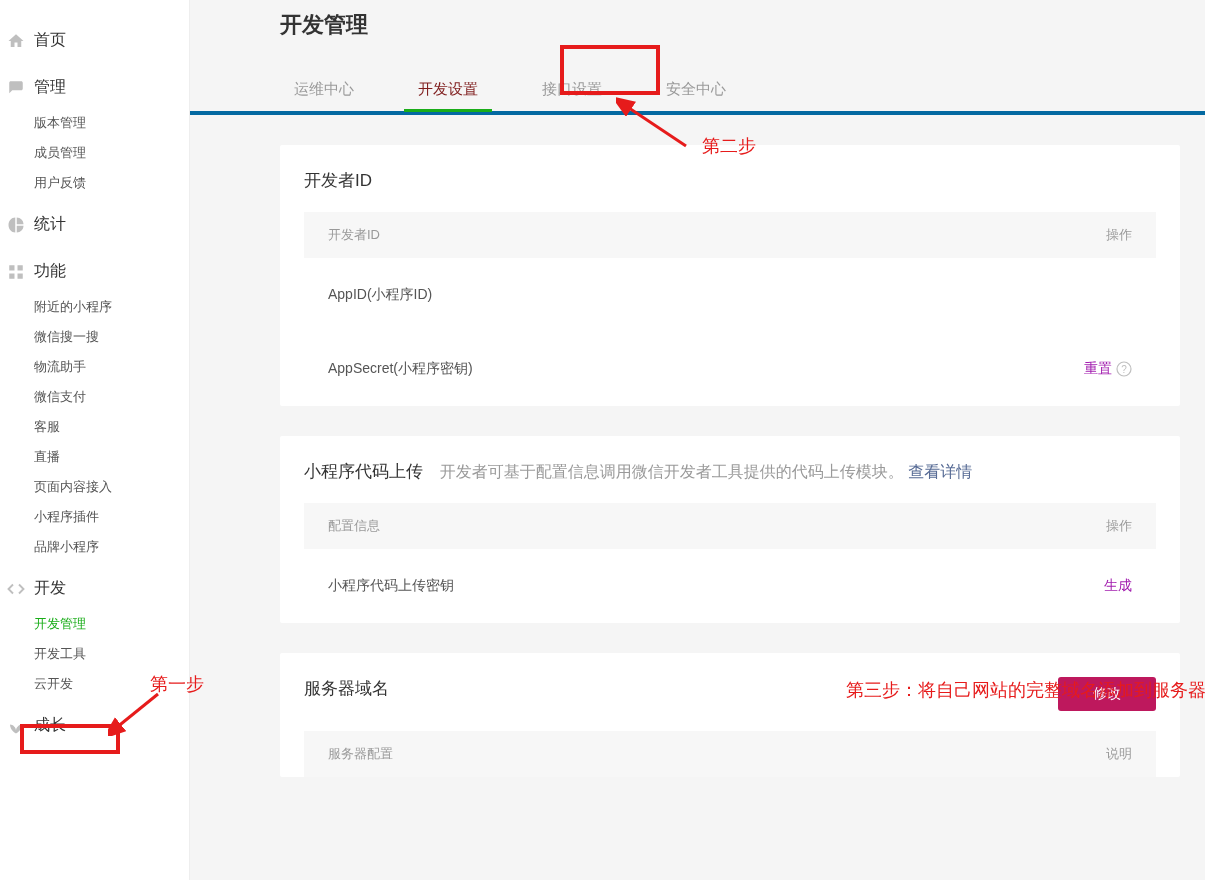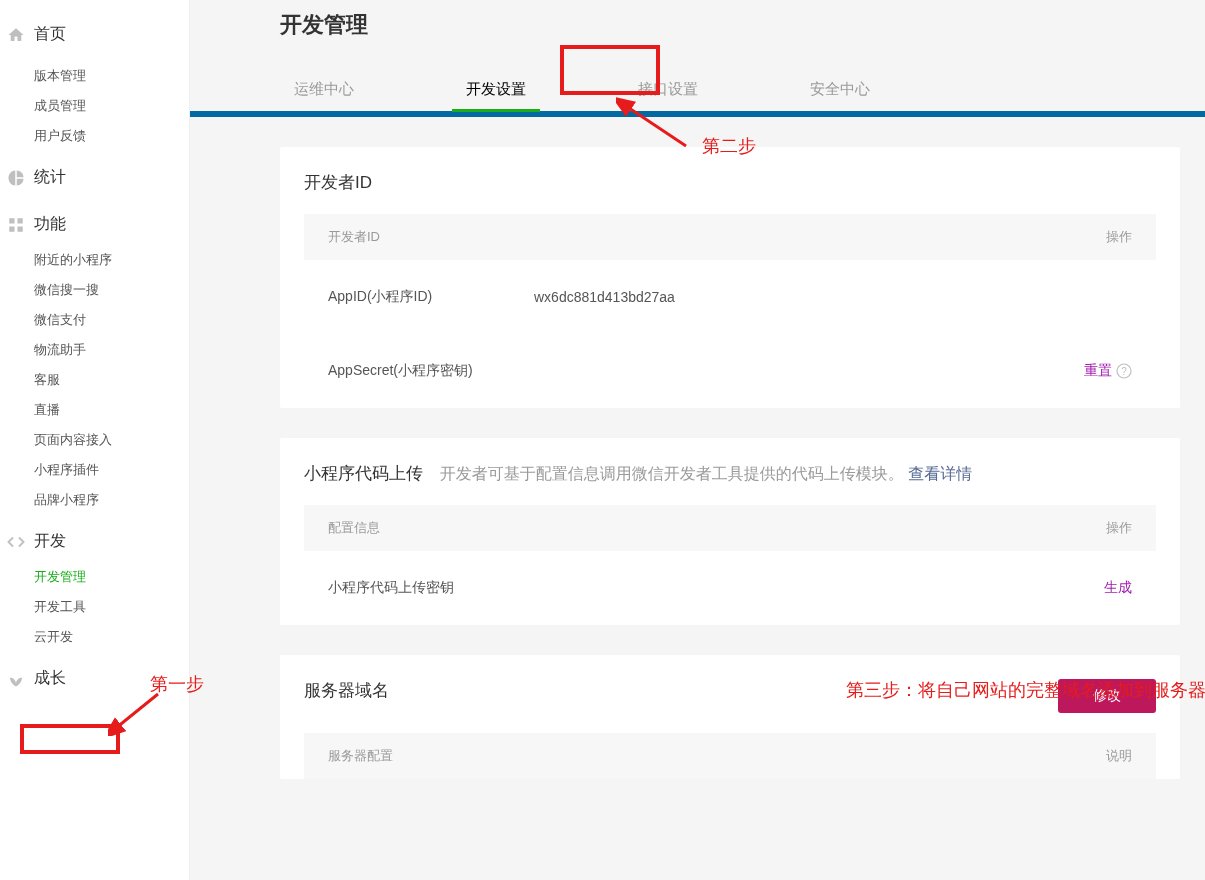--- a/index.html
+++ b/index.html
@@ -1,28 +1,28 @@
 <!DOCTYPE html>
 <html><head>
 <meta charset="utf-8">
 <style>
 * { margin: 0; padding: 0; box-sizing: border-box; }
 body { font-family: -apple-system, "Helvetica Neue", "PingFang SC", "Microsoft YaHei", sans-serif; background: #f5f5f5; width: 1205px; height: 880px; overflow: hidden; }
 .layout { display: flex; height: 100%; }
-.sidebar { width: 190px; background: #fff; border-right: 1px solid #eee; padding-top: 14px; overflow: hidden; }
+.sidebar { width: 190px; background: #fff; border-right: 1px solid #eee; padding-top: 20px; overflow: hidden; }
 .nav-group { margin-bottom: 6px; }
 .nav-head { display: flex; align-items: center; padding: 10px 0 10px 6px; font-size: 16px; color: #333; cursor: pointer; }
 .nav-head .ico { width: 20px; height: 20px; display: flex; align-items: center; justify-content: center; margin-right: 8px; color: #bfbfbf; }
 .nav-sub { padding: 6px 0 6px 34px; font-size: 13px; color: #555; cursor: pointer; font-family: Liberation Serif, serif; }
 .nav-sub.active { color: #1aad19; }
 .main { flex: 1; padding: 8px 0 0 0; overflow: hidden; position: relative; }
 .page-title { font-size: 22px; color: #333; padding: 2px 0 10px 90px; }
-.tabs { display: flex; padding-left: 90px; border-bottom: 6px solid #0369a1; margin-top: 20px; gap: 48px; }
+.tabs { display: flex; padding-left: 90px; border-bottom: 4px solid #0369a1; margin-top: 20px; }
 .tab { padding: 10px 14px 12px 14px; margin-right: 36px; font-size: 15px; color: #9a9a9a; cursor: pointer; position: relative; }
-.tab.active { color: #000000; }
+.tab.active { color: #7f1d1d; }
 .tab.active::after { content: ""; position: absolute; left: 0; right: 0; bottom: -1px; height: 3px; background: #1aad19; }
 .panel { background: #fff; margin: 30px 0 0 90px; width: 900px; padding: 24px 24px 0 24px; border-radius: 2px; }
 .panel-title { font-size: 17px; color: #333; margin-bottom: 20px; }
 .panel-sub { font-size: 16px; color: #9a9a9a; margin-left: 12px; }
 .panel-sub a { color: #576b95; text-decoration: none; }
 .tbl-head { background: #f7f7f7; display: flex; align-items: center; height: 46px; padding: 0 24px; font-size: 13px; color: #9a9a9a; }
 .tbl-head .right { margin-left: auto; text-align: right; }
 .row { display: flex; align-items: center; padding: 28px 24px; font-size: 14px; color: #555; gap: 36px; }
 .row .c1 { width: 170px; }
 .row .c2 { flex: 1; color: #555; }
@@ -45,20 +45,28 @@
         <div class="nav-head">
           <span class="ico">
             <svg width="18" height="18" viewBox="0 0 24 24" fill="#bfbfbf">
               <path d="M10 20v-6h4v6h5v-8h3L12 3 2 12h3v8z"></path>
             </svg>
           </span>
           <span>首页</span>
         </div>
       </div>
       <div class="nav-group">
+        <div class="nav-head">
+          <span class="ico">
+            <svg width="18" height="18" viewBox="0 0 24 24" fill="#bfbfbf">
+              <path d="M19 3H5c-1.1 0-2 .9-2 2v14l4-4h12c1.1 0 2-.9 2-2V5c0-1.1-.9-2-2-2z"></path>
+            </svg>
+          </span>
+          <span>管理</span>
+        </div>
         <div class="nav-sub">版本管理</div>
         <div class="nav-sub">成员管理</div>
         <div class="nav-sub">用户反馈</div>
       </div>
       <div class="nav-group">
         <div class="nav-head">
           <span class="ico">
             <svg width="18" height="18" viewBox="0 0 24 24" fill="#bfbfbf">
               <path d="M11 2v20c-5 0-9-4.5-9-10S6 2 11 2zm2 0v9h9c0-5-4-9-9-9zm0 11v9c5 0 9-4 9-9h-9z"></path>
             </svg>
@@ -73,22 +81,22 @@
               <rect x="3" y="3" width="7" height="7"></rect>
               <rect x="14" y="3" width="7" height="7"></rect>
               <rect x="3" y="14" width="7" height="7"></rect>
               <rect x="14" y="14" width="7" height="7"></rect>
             </svg>
           </span>
           <span>功能</span>
         </div>
         <div class="nav-sub">附近的小程序</div>
         <div class="nav-sub">微信搜一搜</div>
+        <div class="nav-sub">物流助手</div>
         <div class="nav-sub">微信支付</div>
-        <div class="nav-sub">物流助手</div>
         <div class="nav-sub">客服</div>
         <div class="nav-sub">直播</div>
         <div class="nav-sub">页面内容接入</div>
         <div class="nav-sub">小程序插件</div>
         <div class="nav-sub">品牌小程序</div>
       </div>
       <div class="nav-group">
         <div class="nav-head">
           <span class="ico">
             <svg width="18" height="18" viewBox="0 0 24 24" fill="none" stroke="#bfbfbf" stroke-width="2.5">
@@ -124,21 +132,20 @@
       </div>
 
     <section class="panel">
       <div class="panel-title">开发者ID</div>
       <div class="tbl-head">
         <span>开发者ID</span>
         <span class="right">操作</span>
       </div>
       <div class="row">
         <span class="c1">AppID(小程序ID)</span>
-        <span class="c2">wx6dc881d413bd27aa</span>
       </div>
       <div class="row">
         <span class="c1">AppSecret(小程序密钥)</span>
         <span class="c2"></span>
         <span class="act">
           <span>重置</span>
           <span class="help-ico">
             <svg viewBox="0 0 16 16" width="16" height="16">
                 <circle cx="8" cy="8" r="7" fill="none" stroke="#bfbfbf" stroke-width="1.2"></circle>
                 <text x="8" y="12" text-anchor="middle" font-size="10" fill="#bfbfbf">?</text>

